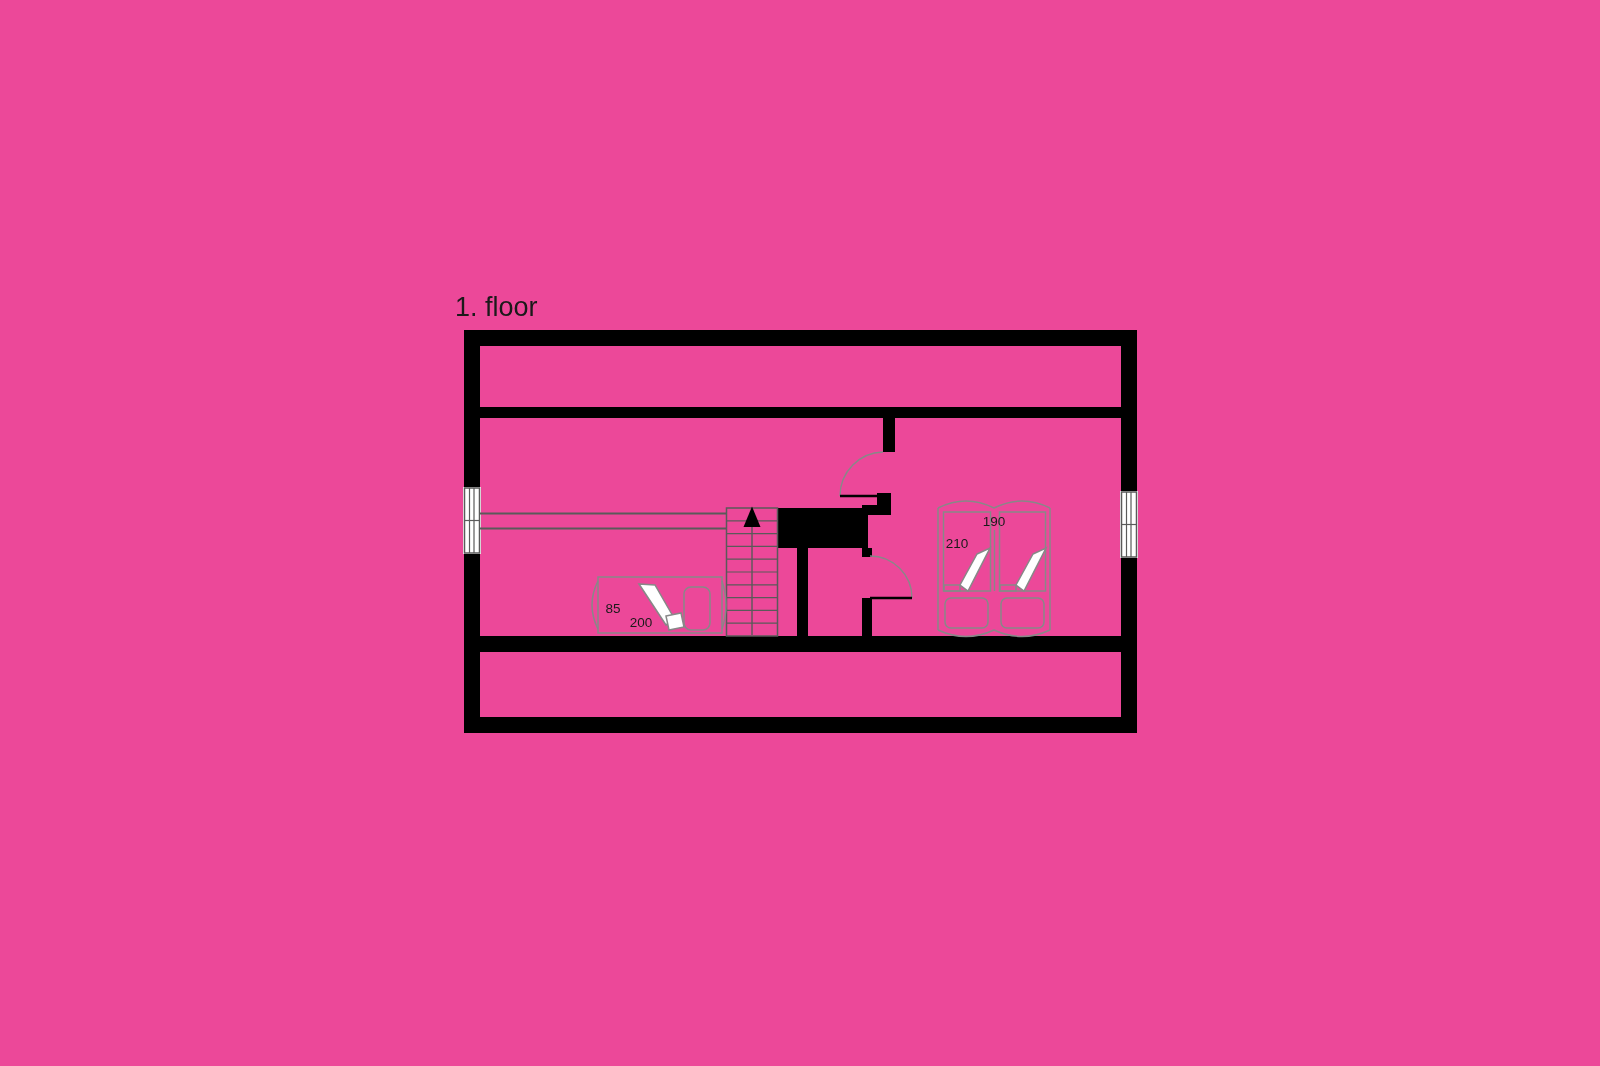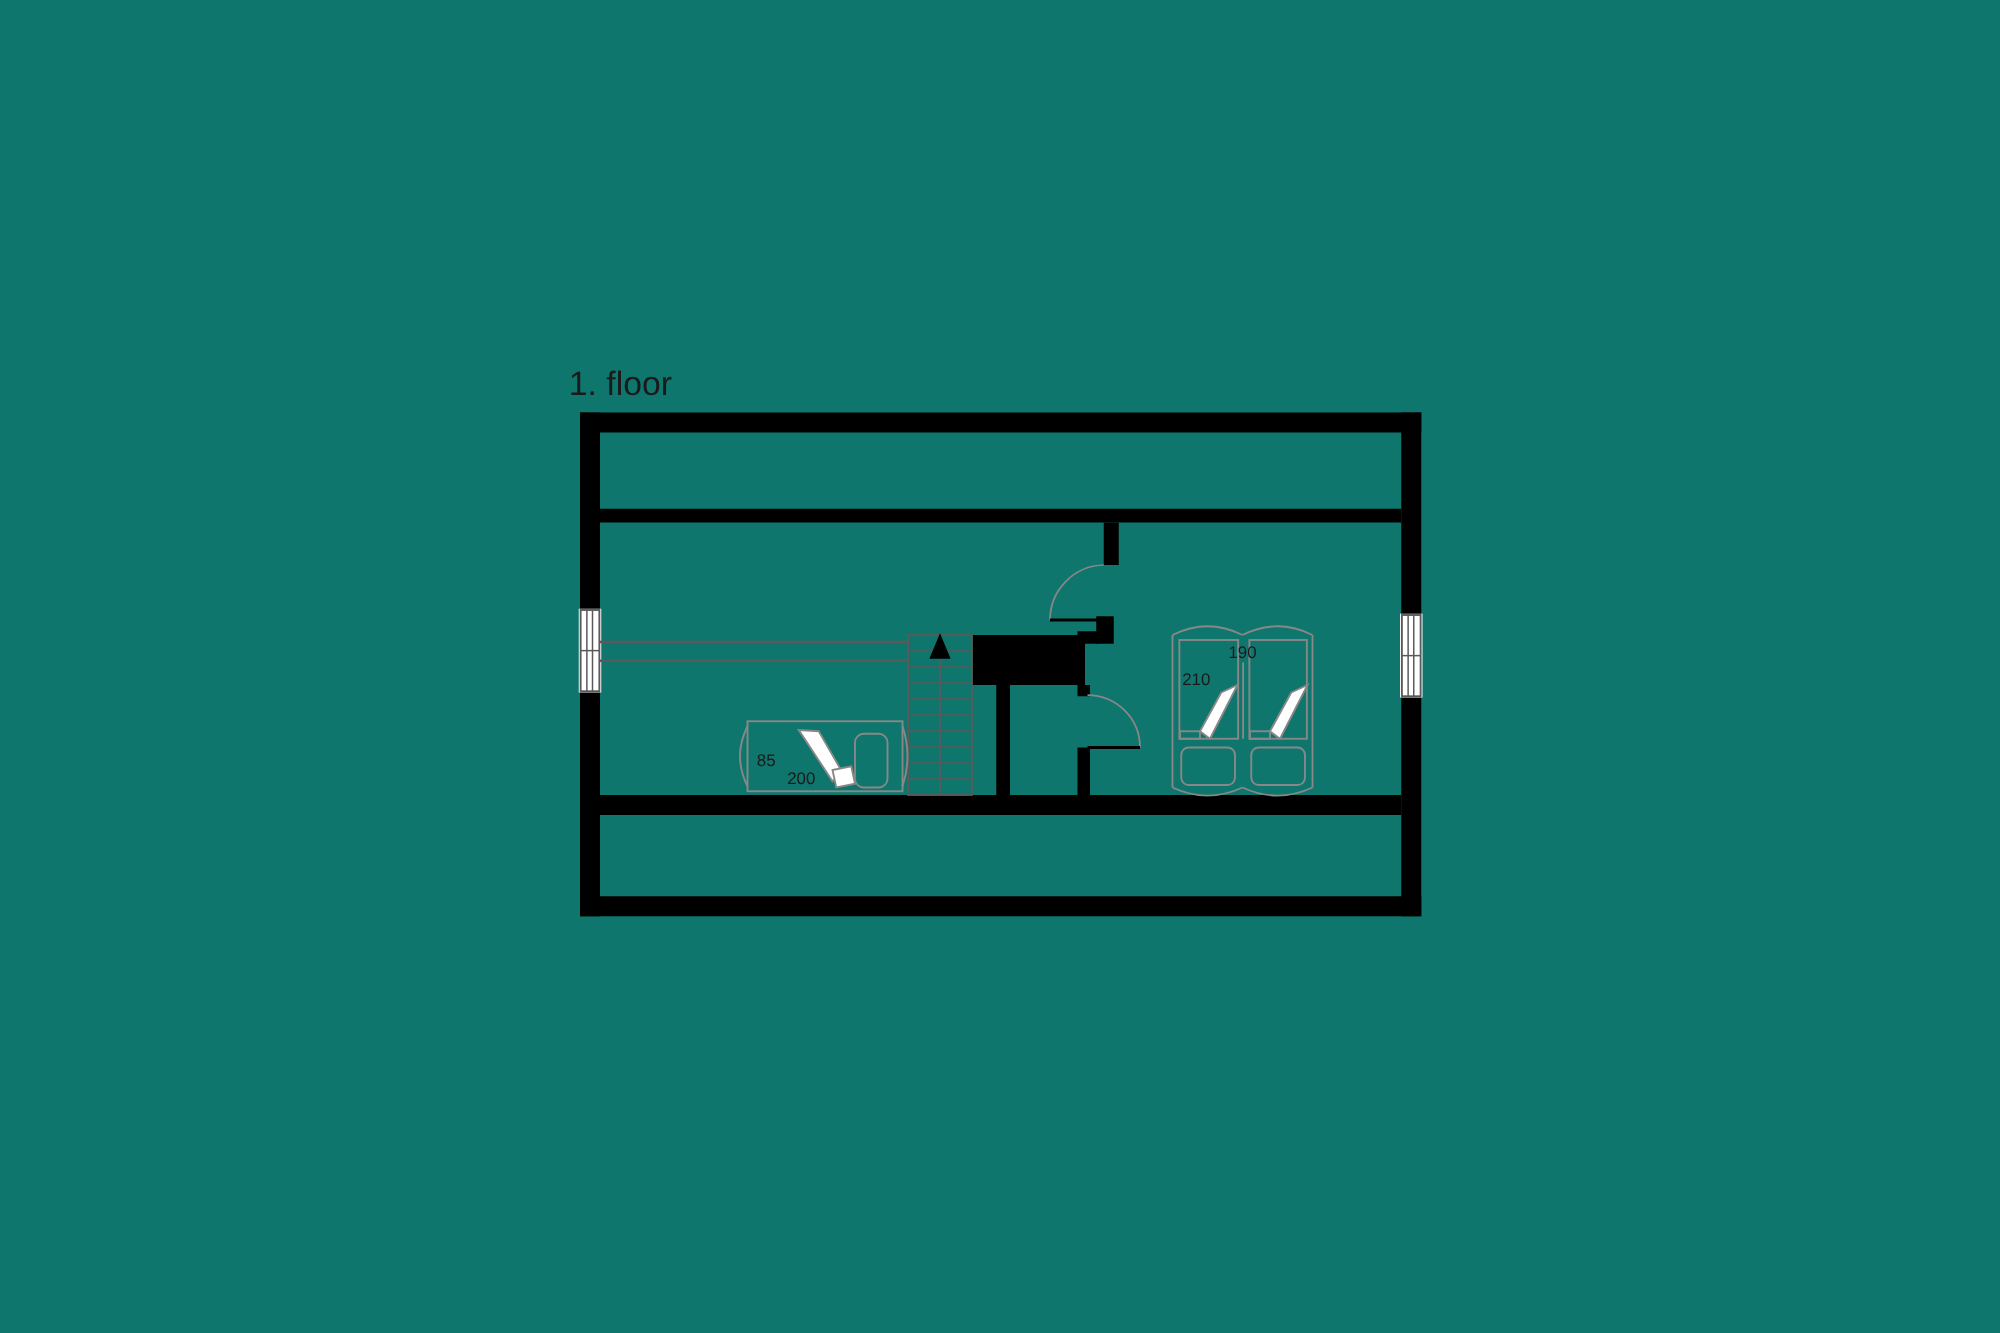--- a/index.html
+++ b/index.html
@@ -8,21 +8,21 @@
     background: #ffffff;
     width: 1600px;
     height: 1066px;
     overflow: hidden;
     font-family: "Liberation Sans", sans-serif;
   }
   #stage {
     position: relative;
     width: 1600px;
     height: 1066px;
-    background: #0f766e;
+    background: #ec4899;
   }
   svg { display: block; }
   text { font-family: "Liberation Sans", sans-serif; }
   .title-text { font-size: 27px; }
   .dim-label { font-size: 13.5px; }
 </style>
 </head>
 <body>
 
 <div id="stage">

